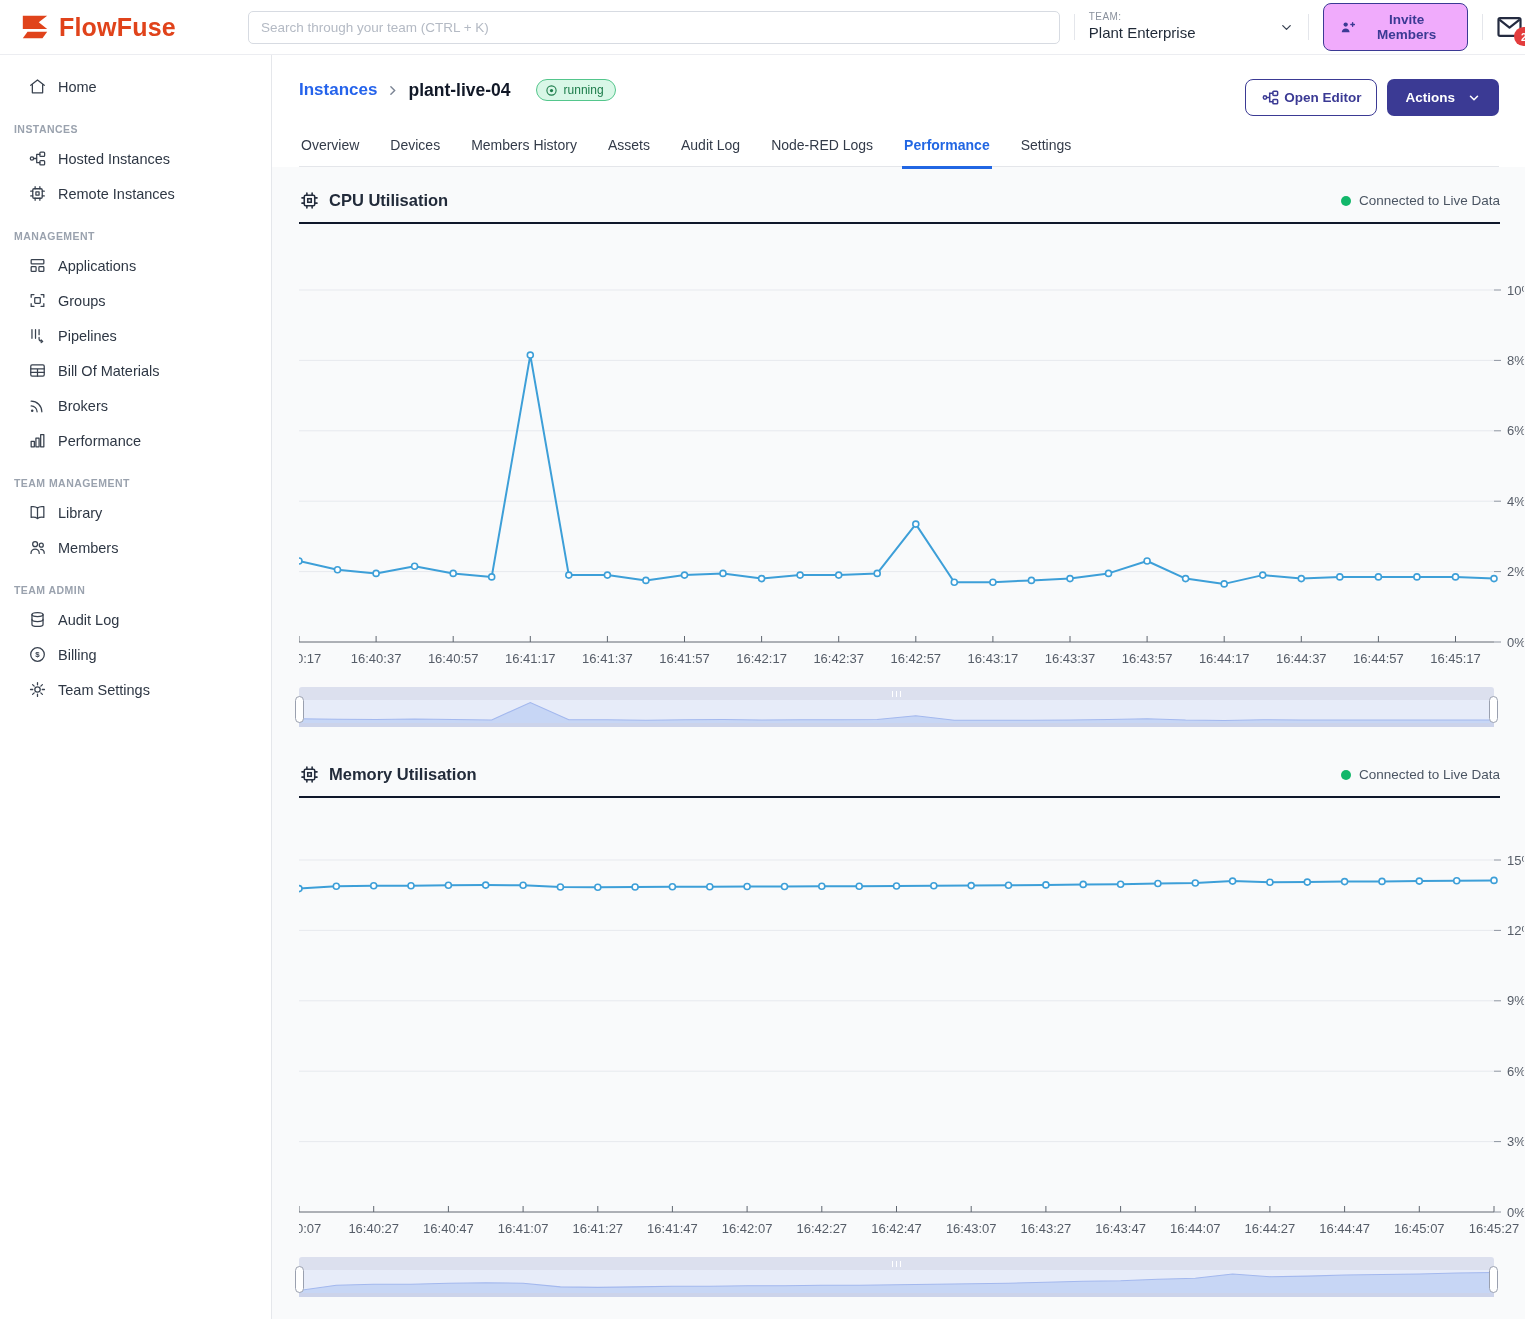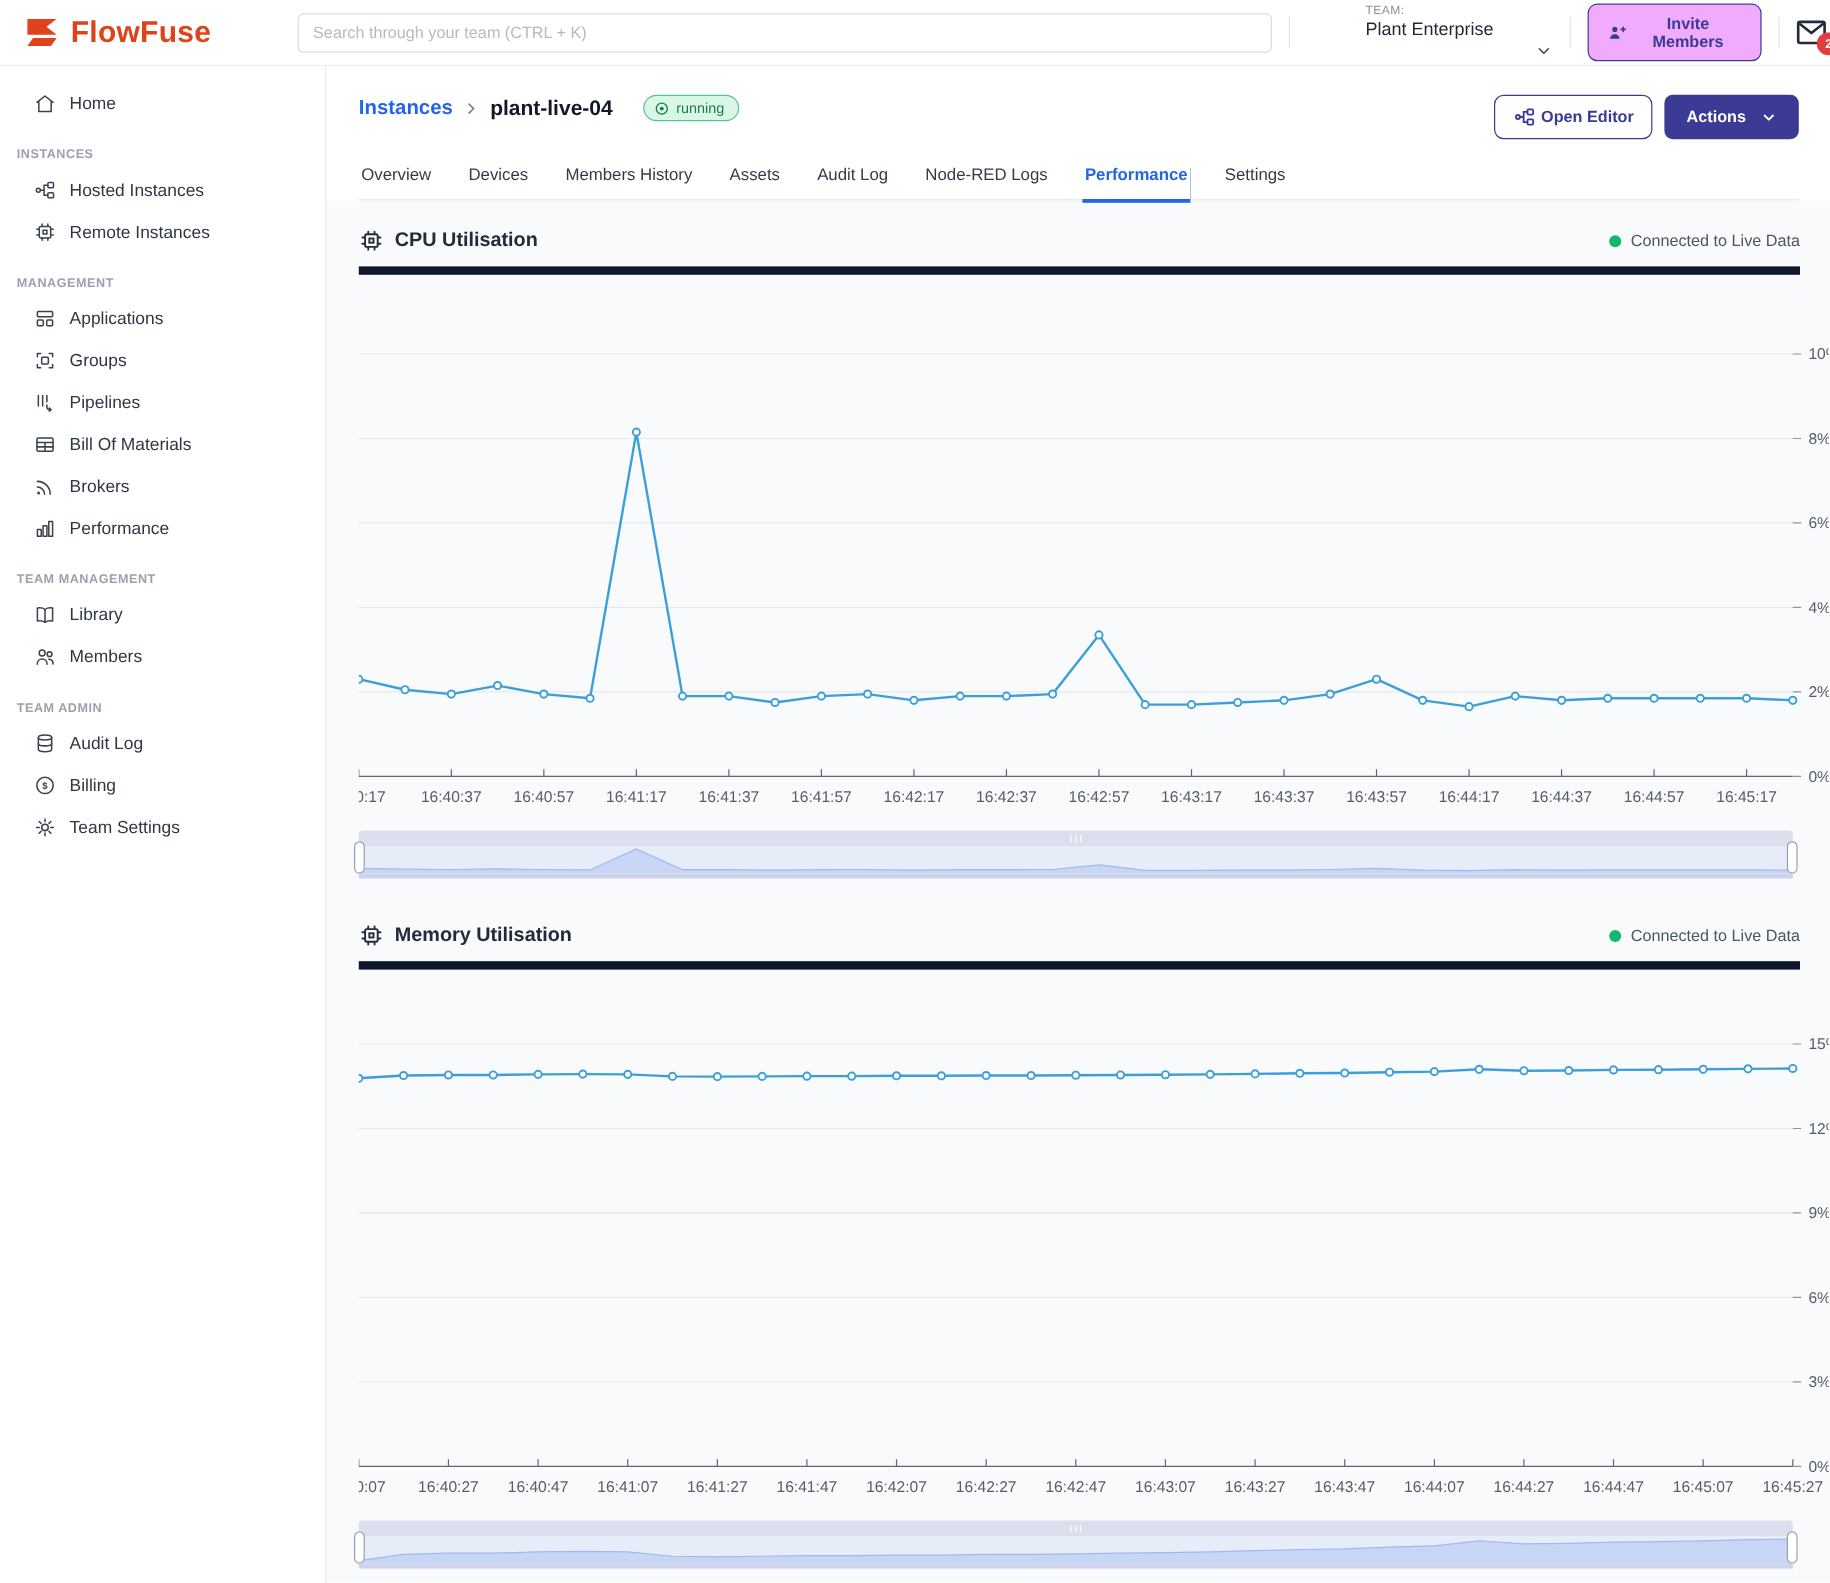--- a/index.html
+++ b/index.html
@@ -10,21 +10,21 @@
   .topbar { height:55px; display:flex; align-items:center; padding:0 18px 0 20px;
     background:#fff; border-bottom:1px solid #ecedf1; }
   .logo { display:flex; align-items:center; gap:9px; }
   .logo-text { font-size:25px; font-weight:700; color:#e0431b; letter-spacing:.2px; }
   .search { margin-left:72px; }
   .search input { width:812px; height:33px; border:1px solid #d7dbe2; border-radius:5px;
     padding:0 12px; font-size:13.5px; color:#374151; outline:none; font-family:inherit; }
   .search input::placeholder { color:#b4bac4; }
   .top-right { margin-left:auto; display:flex; align-items:center; }
   .vdiv { width:1px; height:26px; background:#e4e6eb; margin:0 14px; }
-  .team-sel { display:flex; align-items:center; width:228px; cursor:pointer;flex-direction:column; }
+  .team-sel { display:flex; align-items:center; width:228px; cursor:pointer; }
   .team-txt { display:flex; flex-direction:column; line-height:1.25; }
   .team-label { font-size:10px; color:#8a919d; letter-spacing:.4px; }
   .team-name { font-size:15px; color:#1f2937; }
   .team-sel svg { margin-left:auto; }
   .invite-btn { display:flex; align-items:center; gap:8px; padding:8px 16px;
     border:1.5px solid #3b3a94; border-radius:8px; background:#f0abfc; color:#3b3a94;
     font-weight:700; font-size:13.5px; cursor:pointer; font-family:inherit; }
   .mailwrap { position:relative; cursor:pointer; display:flex; }
   .mail-badge { position:absolute; right:-10px; bottom:-8px; min-width:19px; height:19px;
     background:#e33d3d; color:#fff; border-radius:50%; font-size:10.5px; font-weight:700;
@@ -61,21 +61,21 @@
   .app-line { margin-top:7px; font-size:12.5px; color:#6b7280; }
   .app-line a { color:#2563eb; text-decoration:none; cursor:pointer; }
   .tabs { margin-top:21px; display:flex; gap:27px; border-bottom:1px solid #e4e6ea; }
   .tab { padding:0 2px 13px; font-size:14px; color:#333b49; cursor:pointer; }
   .tab.active { color:#2166e3; font-weight:600; box-shadow:0 3px 0 0 #2166e3; }
 
   
   .charts { padding:17px 25px 30px 27px; }
   .chart-section + .chart-section { margin-top:31px; }
   .chart-header { display:flex; align-items:center; padding:6px 0 11px;
-    border-bottom:7px solid #0f172a;text-align:center; }
+    border-bottom:2px solid #0f172a;text-align:center; }
   .chart-title { font-size:16.5px; font-weight:700; color:#222b3a; margin-left:9px; }
   .title-ico { width:21px; height:21px; color:#252d3d; }
   .live-status { margin-left:auto; display:flex; align-items:center; gap:8px;
     font-size:13.5px; color:#4b5563; }
   .live-dot { width:10px; height:10px; border-radius:50%; background:#12b76a; }
   .chart-svg { display:block; margin-top:4px; }
   .chart-svg text { font-family:"Liberation Sans", sans-serif; }
   .grid { stroke:#e7e9ee; stroke-width:1; }
   .axis { stroke:#606771; stroke-width:1; }
   .ytickline { stroke:#8d94a0; stroke-width:1; }

